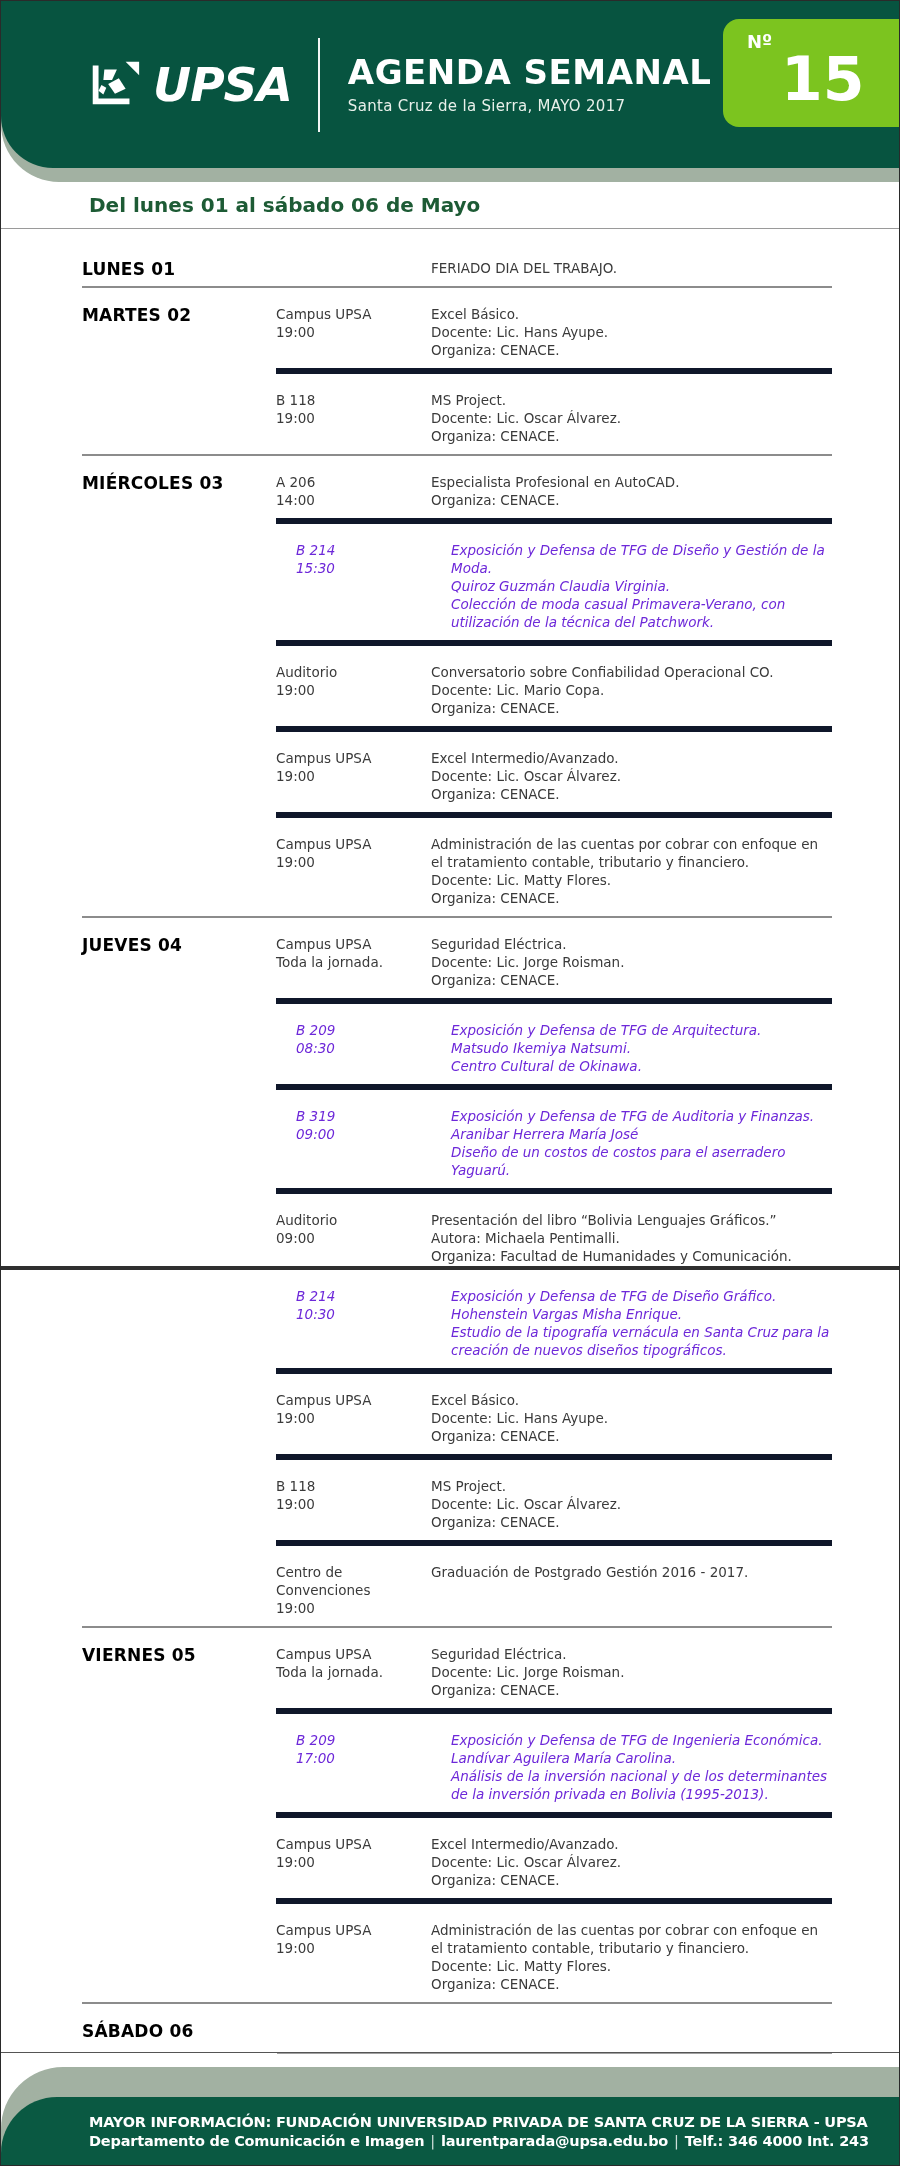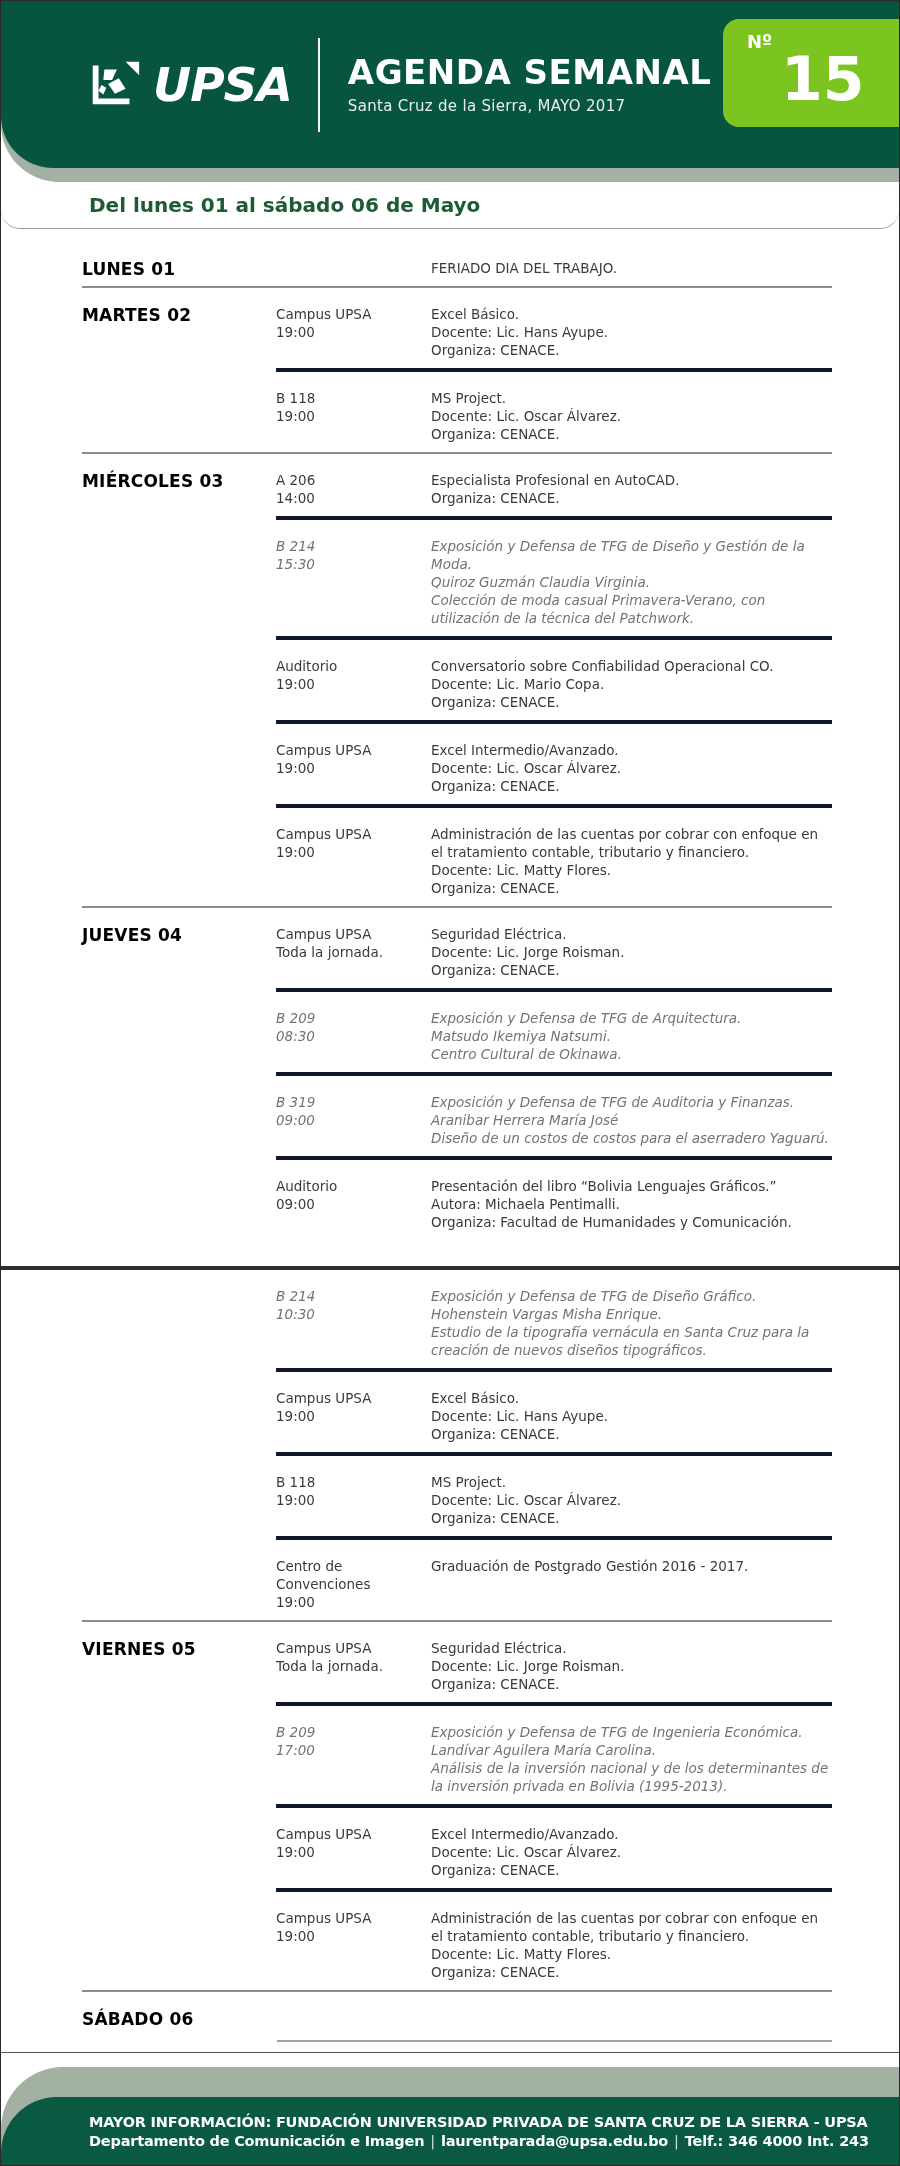--- a/index.html
+++ b/index.html
@@ -21,42 +21,42 @@
   .hero-title { color:#fff; font-size:34px; font-weight:bold; letter-spacing:.5px; line-height:1.1; }
   .hero-subtitle { color:#e8f0ea; font-size:15px; margin-top:6px; letter-spacing:.3px; }
   .issue-box { position:absolute; right:0; top:18px; width:176px; height:108px;
                background:#7cc41f; border-radius:16px 0 0 16px; }
   .issue-no { position:absolute; top:12px; left:24px; color:#fff; font-size:18px; font-weight:bold; }
   .issue-num { position:absolute; top:30px; left:58px; color:#fff; font-size:60px;
                font-weight:bold; line-height:1; }
 
   
   .range-band { height:47px; display:flex; align-items:center; padding-left:88px;
-                border-bottom:1px solid #9a9a9a; background:#fff;border-radius:19px; }
+                border-bottom:1px solid #9a9a9a; background:#fff; }
   .range-title { color:#1d5b35; font-size:20px; font-weight:bold; }
 
   
   .page { overflow:hidden; padding-top:13px; }
   .page-1 { height:1037px; }
   .page-2 { height:801px; padding-top:0; }
   .page-break { height:4px; background:#2f2f2f; }
   .page2-bottom-line { position:absolute; top:2051px; left:0; right:0; height:1px; background:#555; }
 
   .day-row { display:flex; margin:0 67px 0 81px; }
   .day-row.day-sep { border-top:2px solid #8c8c8c; }
   .day-label { width:196px; color:#000000; font-size:17px; font-weight:bold;
                letter-spacing:.2px; padding-top:17px; }
   .events { width:556px; }
   .event { display:flex; padding:17px 0 9px; }
-  .event:not(.first):not(.empty) { border-top:4px solid #0f172a; }
+  .event:not(.first):not(.empty) { border-top:6px solid #0f172a; }
   .event.empty { height:50px; border-bottom:2px solid #a0a0a0; padding:0; }
   .loc { width:155px; }
   .desc { width:401px; }
   .ln { font-size:13.5px; line-height:18px; color:#3a3a3a; }
-  .event.hl .ln { color:#737373; font-style:italic; }
+  .event.hl .ln { color:#6d28d9; font-style:italic;margin-left:20px; }
 
   
   .footer-wrap { position:absolute; left:0; right:0; bottom:0; }
   .footer-sage { background:#a2b1a2; border-top-left-radius:62px; padding-top:30px; }
   .footer-green { background:#0a5942; border-top-left-radius:56px; height:68px;
                   display:flex; flex-direction:column; justify-content:center;
                   padding-left:88px; gap:3px; }
   .footer-line { color:#fff; font-size:14.5px; font-weight:bold; letter-spacing:-.2px; }
   .footer-line .sep { color:rgba(255,255,255,.8); padding:0 6px; font-weight:normal; }
 </style>

